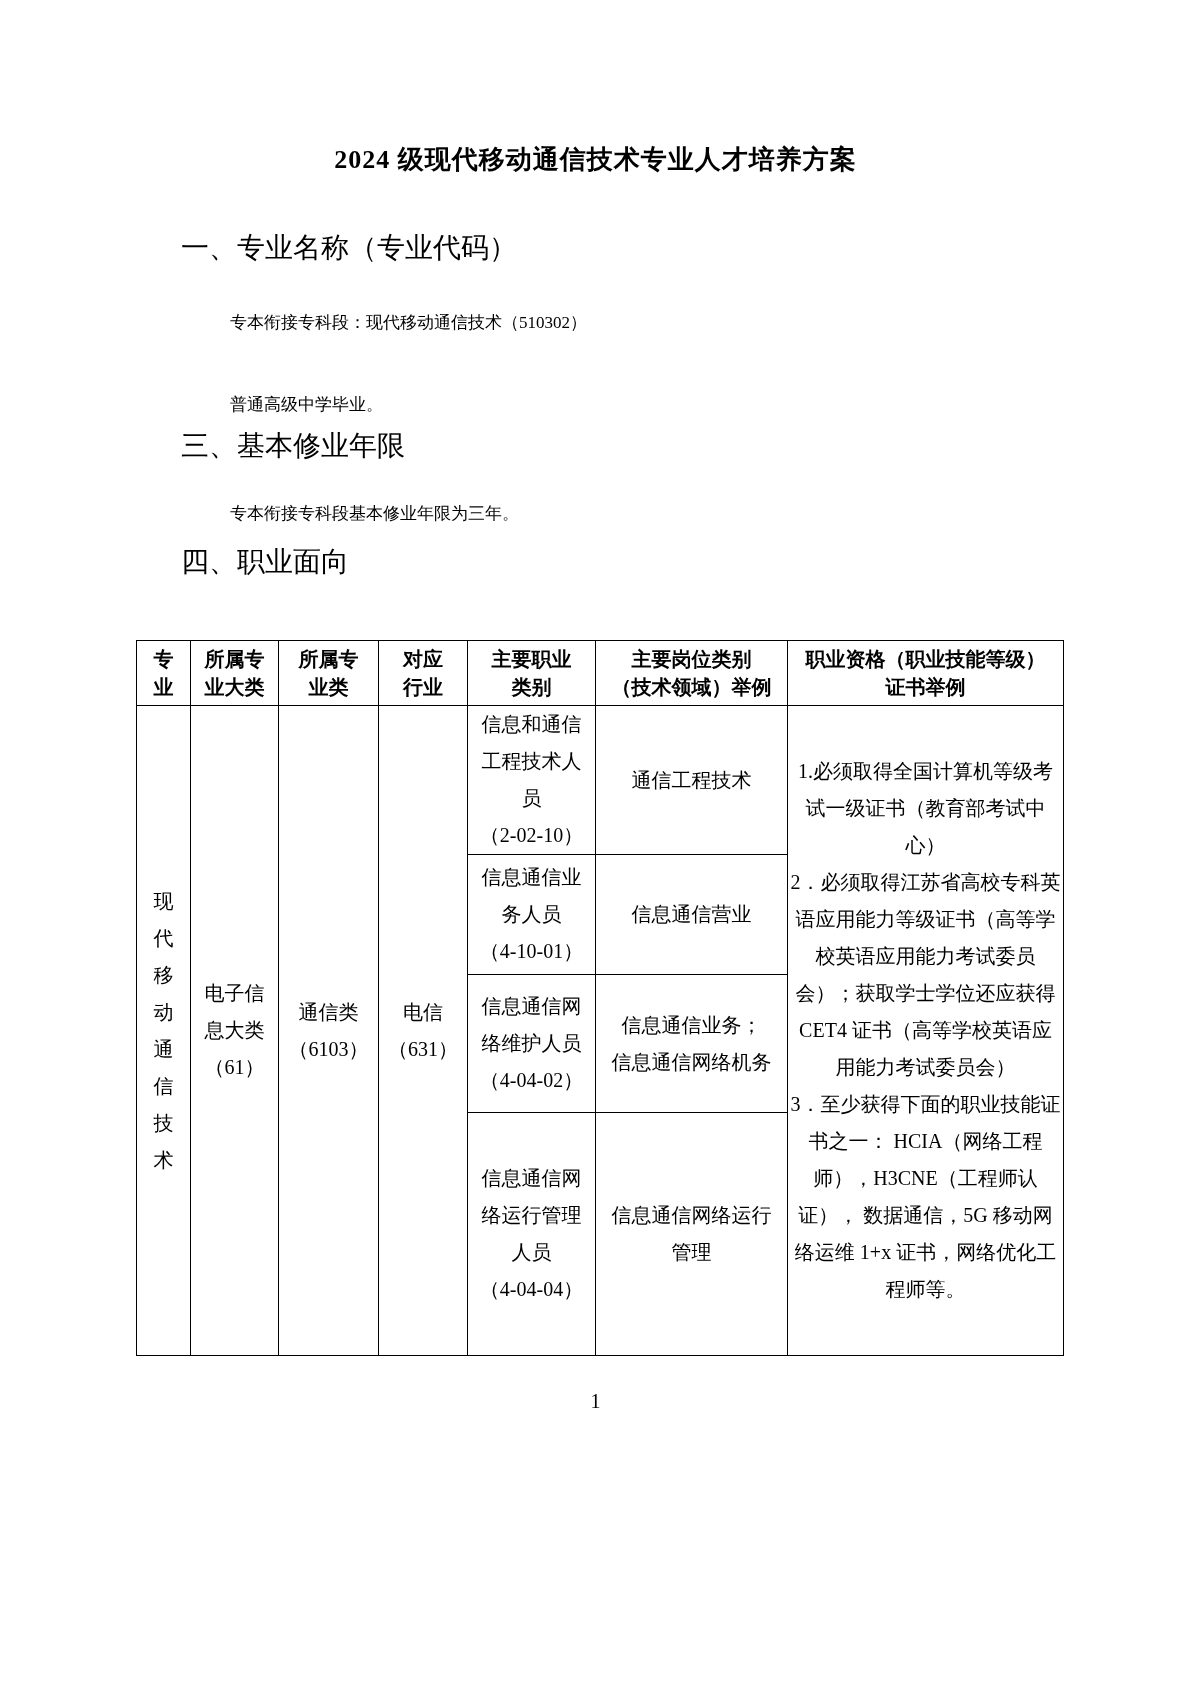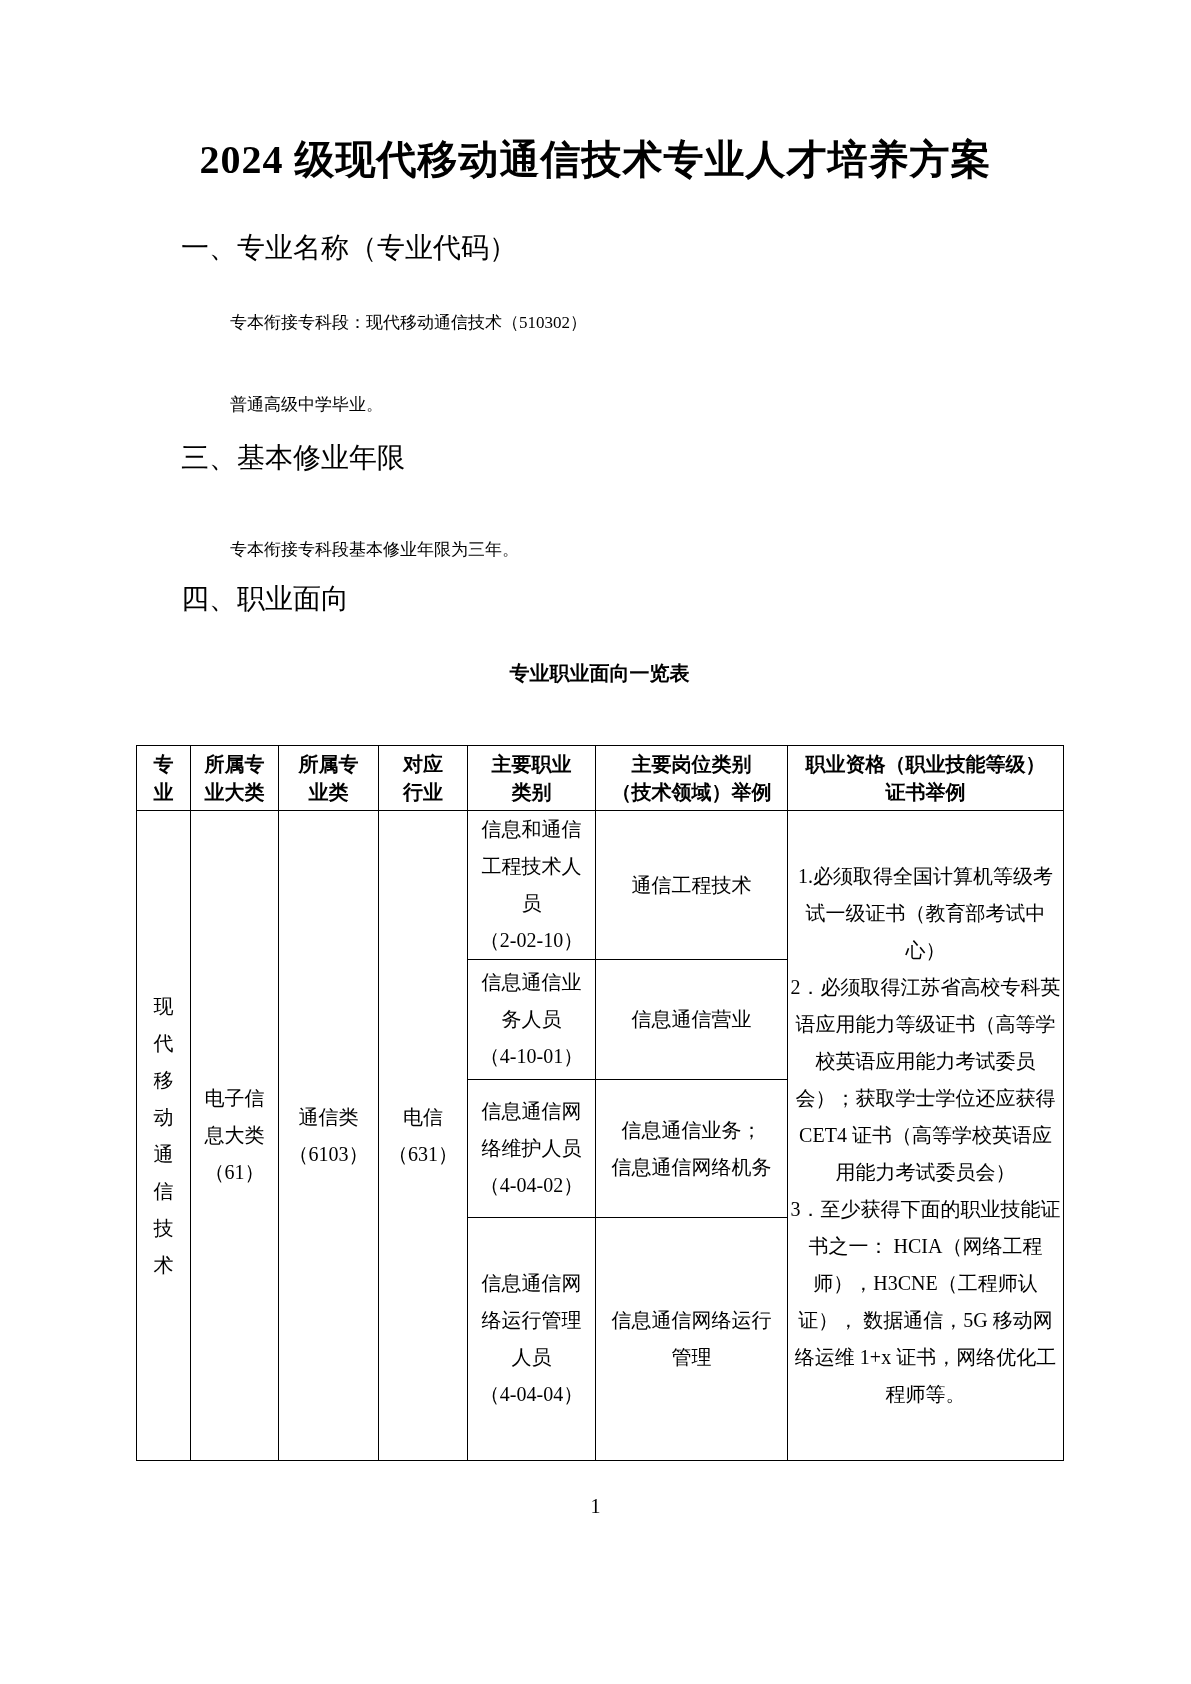--- a/index.html
+++ b/index.html
@@ -10,40 +10,40 @@
     margin: 0 auto;
     overflow: hidden;
     position: relative;
     color: #000;
     font-family: "Liberation Serif", "DejaVu Serif", serif;
   }
   h1, h2, p, div { margin: 0; padding: 0; }
 
   .doc-title {
     margin-top: 136px;
-    font-size: 40px; font-weight: bold;
+    font-size: 26px; font-weight: bold;
     line-height: 48px; text-align: center;
     letter-spacing: 1px;
   }
   .sec-heading {
     font-size: 28px; font-weight: normal;
     line-height: 40px;
     margin-left: 181px;
   }
   .sec-heading.h1 { margin-top: 44px; }
   .sec-heading.h2 { margin-top: 23px; }
-  .sec-heading.h3 { margin-top: 18px; }
+  .sec-heading.h3 { margin-top: 6px; }
   .sec-heading.h4 { margin-top: 13px; }
   .body-text {
     font-size: 17px; line-height: 30px;
     margin-left: 230px;
   }
   .body-text.p1 { margin-top: 40px; }
   .body-text.p2 { margin-top: 52px; }
-  .body-text.p3 { margin-top: 58px; font-family: Liberation Mono, monospace; }
+  .body-text.p3 { margin-top: 33px; }
 
   .table-caption {
     margin-top: 40px;
     width: 927px; margin-left: 136px;
     font-size: 20px; font-weight: bold;
     line-height: 28px; text-align: center;
   }
 
   table.career {
     margin-top: 58px; margin-left: 136px;
@@ -92,21 +92,20 @@
   <h2 class="sec-heading h1">一、专业名称（专业代码）</h2>
   <p class="body-text p1">专本衔接专科段：现代移动通信技术（510302）</p>
 
   <p class="body-text p2">普通高级中学毕业。</p>
 
   <h2 class="sec-heading h3">三、基本修业年限</h2>
   <p class="body-text p3">专本衔接专科段基本修业年限为三年。</p>
 
   <h2 class="sec-heading h4">四、职业面向</h2>
 
-  <div class="table-caption">专业职业面向一览表</div>
 
   <table class="career">
     <colgroup>
       <col style="width:54px">
       <col style="width:88px">
       <col style="width:100px">
       <col style="width:89px">
       <col style="width:128px">
       <col style="width:192px">
       <col style="width:276px">

